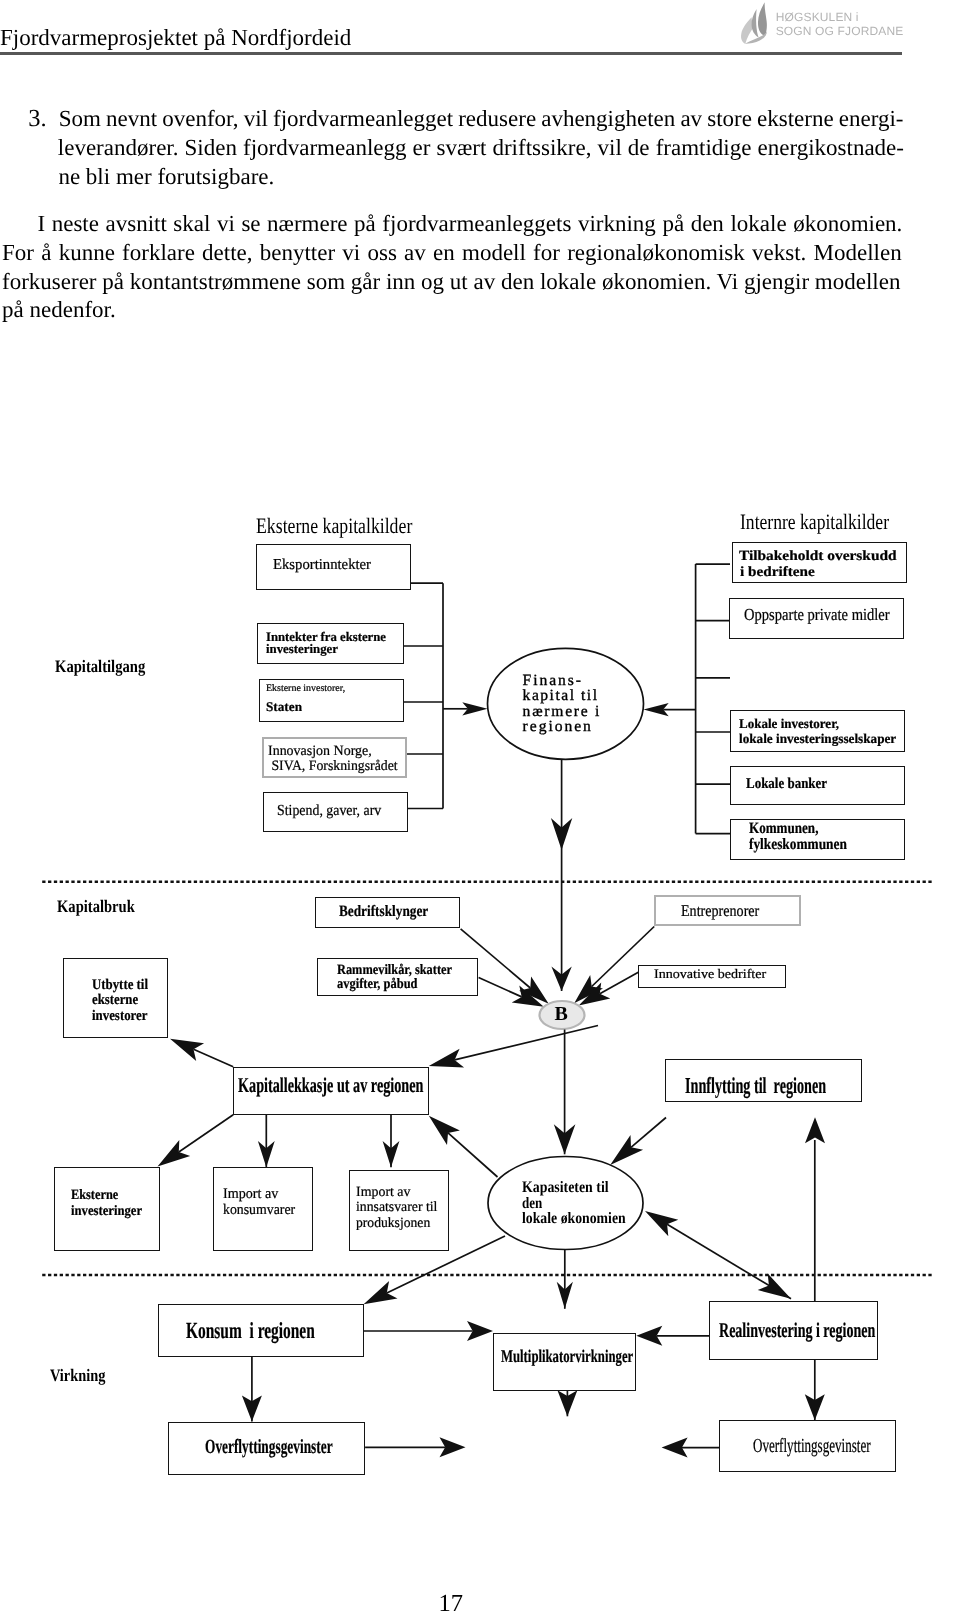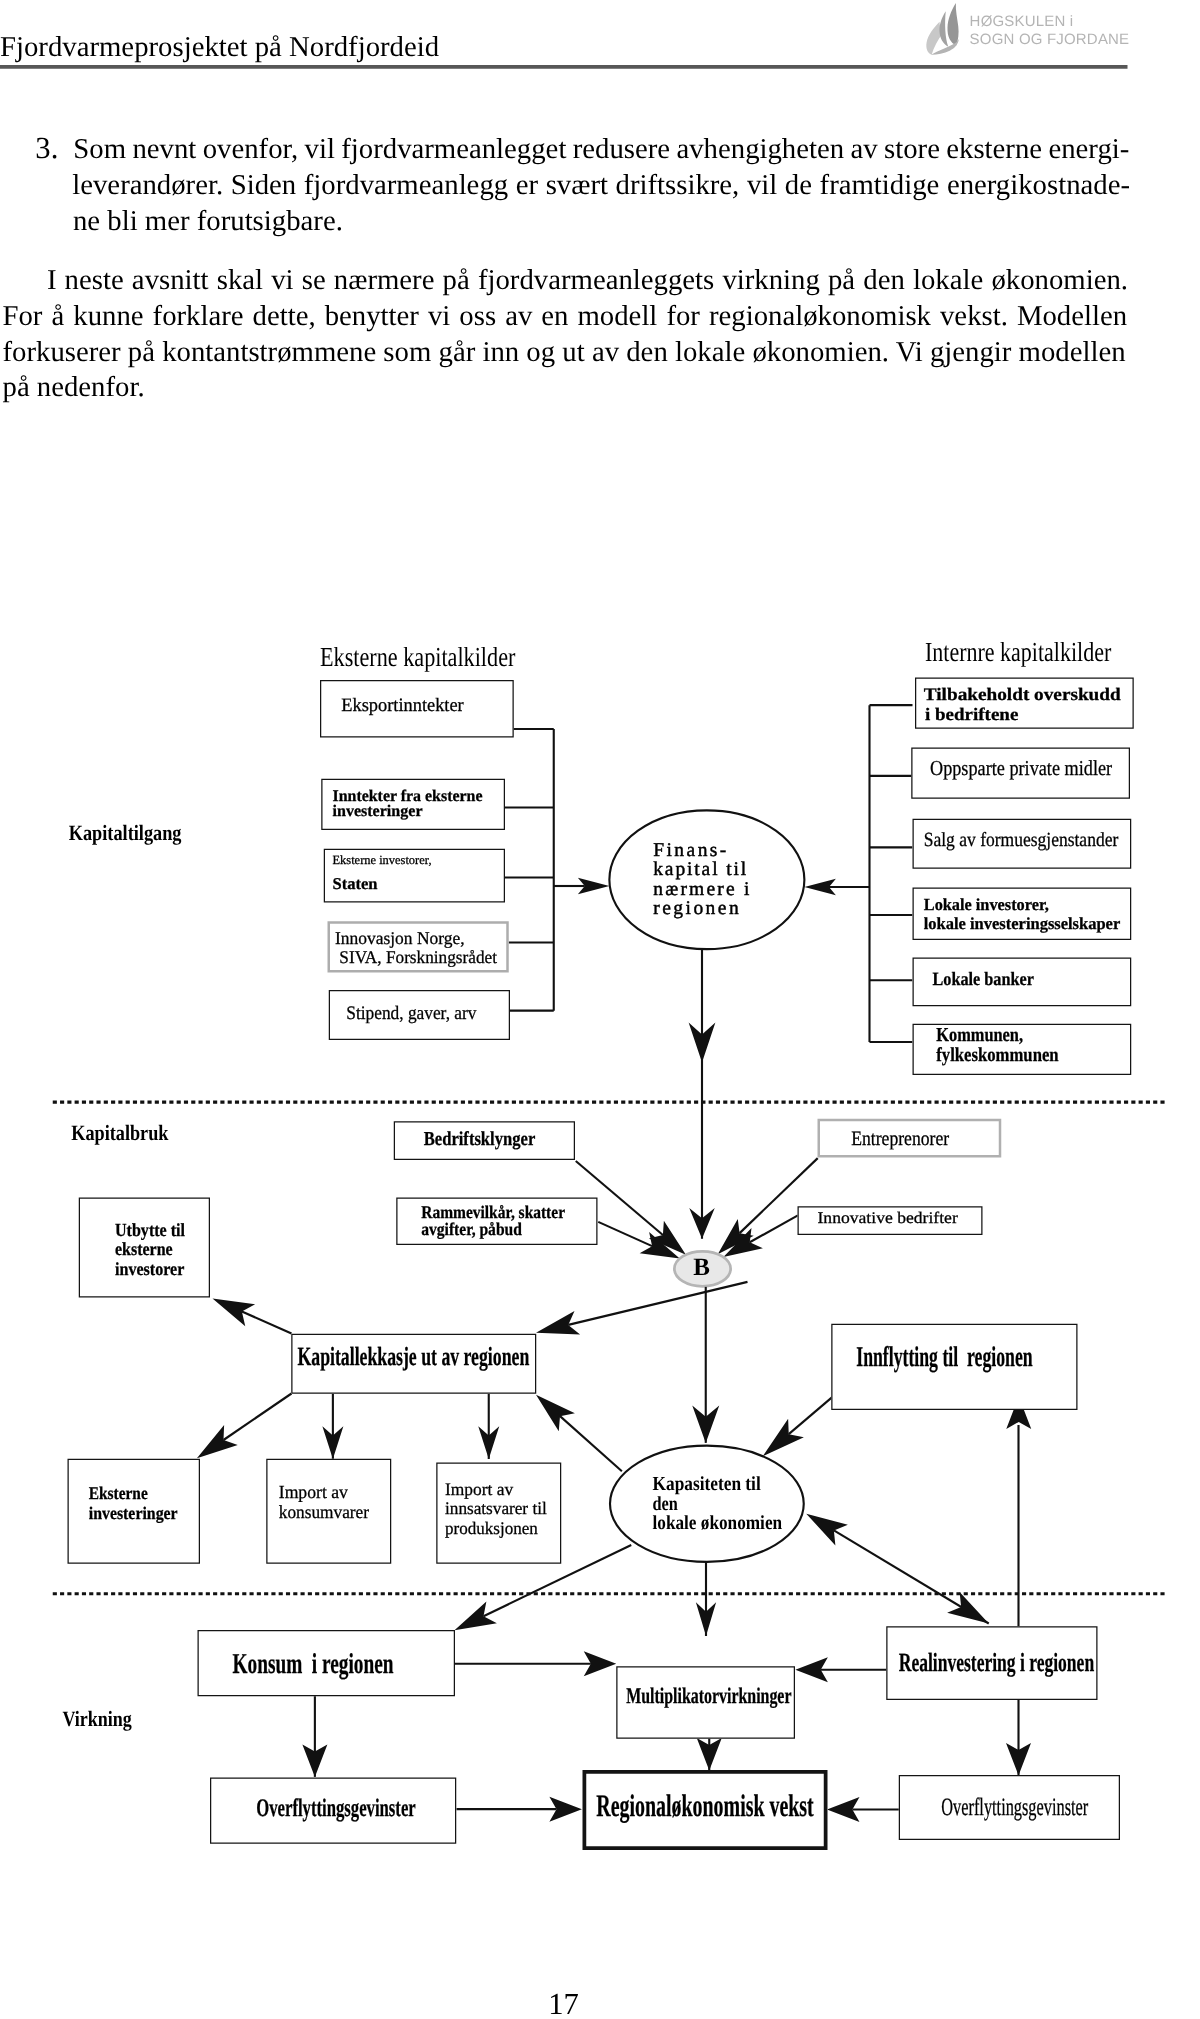--- a/index.html
+++ b/index.html
@@ -166,23 +166,20 @@
 <div class="dgbox" id="box-stipend" style="left:262.8px;top:791.5px;width:145.7px;height:40.0px;border:1.7px solid #141414;">
         <span class="btxt" style="left:13.4px;top:10.87px;font-size:15.3px;font-weight:normal;transform:scaleX(0.9066);">Stipend, gaver, arv</span>
       </div>
 <div class="dgbox" id="box-tilbakeholdt" style="left:731.5px;top:541.7px;width:175.4px;height:41.4px;border:1.7px solid #141414;">
         <span class="btxt" style="left:6.9px;top:6.64px;font-size:14.1px;font-weight:bold;transform:scaleX(1.0924);">Tilbakeholdt overskudd</span>
         <span class="btxt" style="left:7.4px;top:21.84px;font-size:14.1px;font-weight:bold;transform:scaleX(1.0782);">i bedriftene</span>
       </div>
 <div class="dgbox" id="box-oppsparte" style="left:728.8px;top:597.9px;width:175.6px;height:41.5px;border:1.7px solid #141414;">
         <span class="btxt" style="left:14.0px;top:7.25px;font-size:17.0px;font-weight:normal;transform:scaleX(0.8573);">Oppsparte private midler</span>
       </div>
-<div class="dgbox" id="box-salg-formue" style="left:730.4px;top:654.6px;width:175.0px;height:40.6px;border:1.7px solid #141414;">
-        <span class="btxt" style="left:8.0px;top:9.24px;font-size:16.0px;font-weight:normal;transform:scaleX(0.8755);">Salg av formuesgjenstander</span>
-      </div>
 <div class="dgbox" id="box-lokale-investorer" style="left:730.4px;top:710.4px;width:175.0px;height:41.7px;border:1.7px solid #141414;">
         <span class="btxt" style="left:7.5px;top:5.47px;font-size:13.5px;font-weight:bold;transform:scaleX(0.9662);">Lokale investorer,</span>
         <span class="btxt" style="left:7.5px;top:20.57px;font-size:13.5px;font-weight:bold;transform:scaleX(0.9772);">lokale investeringsselskaper</span>
       </div>
 <div class="dgbox" id="box-lokale-banker" style="left:730.4px;top:766.0px;width:175.0px;height:38.6px;border:1.7px solid #141414;">
         <span class="btxt" style="left:14.2px;top:10.44px;font-size:15.0px;font-weight:bold;transform:scaleX(0.8649);">Lokale banker</span>
       </div>
 <div class="dgbox" id="box-kommunen" style="left:730.4px;top:818.7px;width:175.0px;height:41.1px;border:1.7px solid #141414;">
         <span class="btxt" style="left:17.4px;top:1.72px;font-size:15.8px;font-weight:bold;transform:scaleX(0.8279);">Kommunen,</span>
         <span class="btxt" style="left:18.0px;top:17.12px;font-size:15.8px;font-weight:bold;transform:scaleX(0.8449);">fylkeskommunen</span>
@@ -201,21 +198,21 @@
         <span class="btxt" style="left:14.5px;top:0.92px;font-size:13.0px;font-weight:normal;transform:scaleX(1.0831);">Innovative bedrifter</span>
       </div>
 <div class="dgbox" id="box-utbytte" style="left:63.0px;top:958.0px;width:104.8px;height:79.6px;border:1.7px solid #141414;">
         <span class="btxt" style="left:27.5px;top:18.60px;font-size:14.7px;font-weight:bold;transform:scaleX(0.8744);">Utbytte til</span>
         <span class="btxt" style="left:27.5px;top:34.20px;font-size:14.7px;font-weight:bold;transform:scaleX(0.8693);">eksterne</span>
         <span class="btxt" style="left:27.5px;top:50.10px;font-size:14.7px;font-weight:bold;transform:scaleX(0.8760);">investorer</span>
       </div>
 <div class="dgbox" id="box-kapitallekkasje" style="left:233.2px;top:1066.8px;width:195.6px;height:48.0px;border:1.7px solid #141414;">
         <span class="btxt" style="left:4.3px;top:6.99px;font-size:21.0px;font-weight:bold;transform:scaleX(0.6757);">Kapitallekkasje ut av regionen</span>
       </div>
-<div class="dgbox" id="box-innflytting" style="left:665.2px;top:1059.0px;width:197.0px;height:69px;border:1.7px solid #141414;">
+<div class="dgbox" id="box-innflytting" style="left:665.2px;top:1059.0px;width:197.0px;height:43px;border:1.7px solid #141414;">
         <span class="btxt" style="left:18.9px;top:15.09px;font-size:22.8px;font-weight:bold;transform:scaleX(0.6218);">Innflytting til  regionen</span>
       </div>
 <div class="dgbox" id="box-eksterne-investeringer" style="left:54.4px;top:1167.3px;width:105.5px;height:83.5px;border:1.7px solid #141414;">
         <span class="btxt" style="left:15.8px;top:20.06px;font-size:14.3px;font-weight:bold;transform:scaleX(0.8611);">Eksterne</span>
         <span class="btxt" style="left:15.8px;top:36.06px;font-size:14.3px;font-weight:bold;transform:scaleX(0.8865);">investeringer</span>
       </div>
 <div class="dgbox" id="box-import-konsumvarer" style="left:212.8px;top:1167.3px;width:99.9px;height:83.5px;border:1.7px solid #141414;">
         <span class="btxt" style="left:9.4px;top:18.90px;font-size:14.7px;font-weight:normal;transform:scaleX(0.9615);">Import av</span>
         <span class="btxt" style="left:9.4px;top:35.20px;font-size:14.7px;font-weight:normal;transform:scaleX(0.9415);">konsumvarer</span>
       </div>
@@ -228,23 +225,20 @@
         <span class="btxt" style="left:27.6px;top:14.21px;font-size:23.0px;font-weight:bold;transform:scaleX(0.6712);">Konsum  i regionen</span>
       </div>
 <div class="dgbox" id="box-multiplikator" style="left:493.0px;top:1309.3px;width:143.3px;height:57.3px;border:1.7px solid #141414;margin-top:24px;">
         <span class="btxt" style="left:7.0px;top:14.05px;font-size:17.9px;font-weight:bold;transform:scaleX(0.7112);">Multiplikatorvirkninger</span>
       </div>
 <div class="dgbox" id="box-realinvestering" style="left:709.3px;top:1301.4px;width:168.5px;height:58.2px;border:1.7px solid #141414;">
         <span class="btxt" style="left:9.2px;top:17.29px;font-size:21.0px;font-weight:bold;transform:scaleX(0.6677);">Realinvestering i regionen</span>
       </div>
 <div class="dgbox" id="box-overflytting-left" style="left:167.7px;top:1421.9px;width:197.4px;height:53.3px;border:1.7px solid #141414;">
         <span class="btxt" style="left:36.8px;top:14.40px;font-size:20.2px;font-weight:bold;transform:scaleX(0.6616);">Overflyttingsgevinster</span>
-      </div>
-<div class="dgbox" id="box-vekst" style="left:465.5px;top:1416.3px;width:196.1px;height:63.6px;border:3.4px solid #141414;">
-        <span class="btxt" style="left:8.7px;top:13.93px;font-size:25.0px;font-weight:bold;transform:scaleX(0.6374);">Regionaløkonomisk vekst</span>
       </div>
 <div class="dgbox" id="box-overflytting-right" style="left:719.4px;top:1420.3px;width:176.3px;height:52.1px;border:1.7px solid #141414;">
         <span class="btxt" style="left:32.2px;top:14.58px;font-size:20.0px;font-weight:normal;transform:scaleX(0.6534);">Overflyttingsgevinster</span>
       </div>
 <span class="dglabel" id="label-kapitaltilgang" style="left:54.8px;top:657.81px;font-size:17.5px;font-weight:bold;transform:scaleX(0.8357);">Kapitaltilgang</span>
 <span class="dglabel" id="label-kapitalbruk" style="left:56.6px;top:898.21px;font-size:17.5px;font-weight:bold;transform:scaleX(0.8332);">Kapitalbruk</span>
 <span class="dglabel" id="label-virkning" style="left:49.5px;top:1367.01px;font-size:17.5px;font-weight:bold;transform:scaleX(0.8230);">Virkning</span>
 <span class="dglabel" id="heading-external" style="left:255.6px;top:514.60px;font-size:22.0px;font-weight:normal;transform:scaleX(0.8071);">Eksterne kapitalkilder</span>
 <span class="dglabel" id="heading-internal" style="left:739.8px;top:510.80px;font-size:22.0px;font-weight:normal;transform:scaleX(0.7997);">Internre kapitalkilder</span>
 <span class="dglabel" style="left:522.6px;top:673.00px;font-size:15.6px;font-weight:normal;letter-spacing:1.946px;-webkit-text-stroke:0.35px #000;">Finans-</span>

